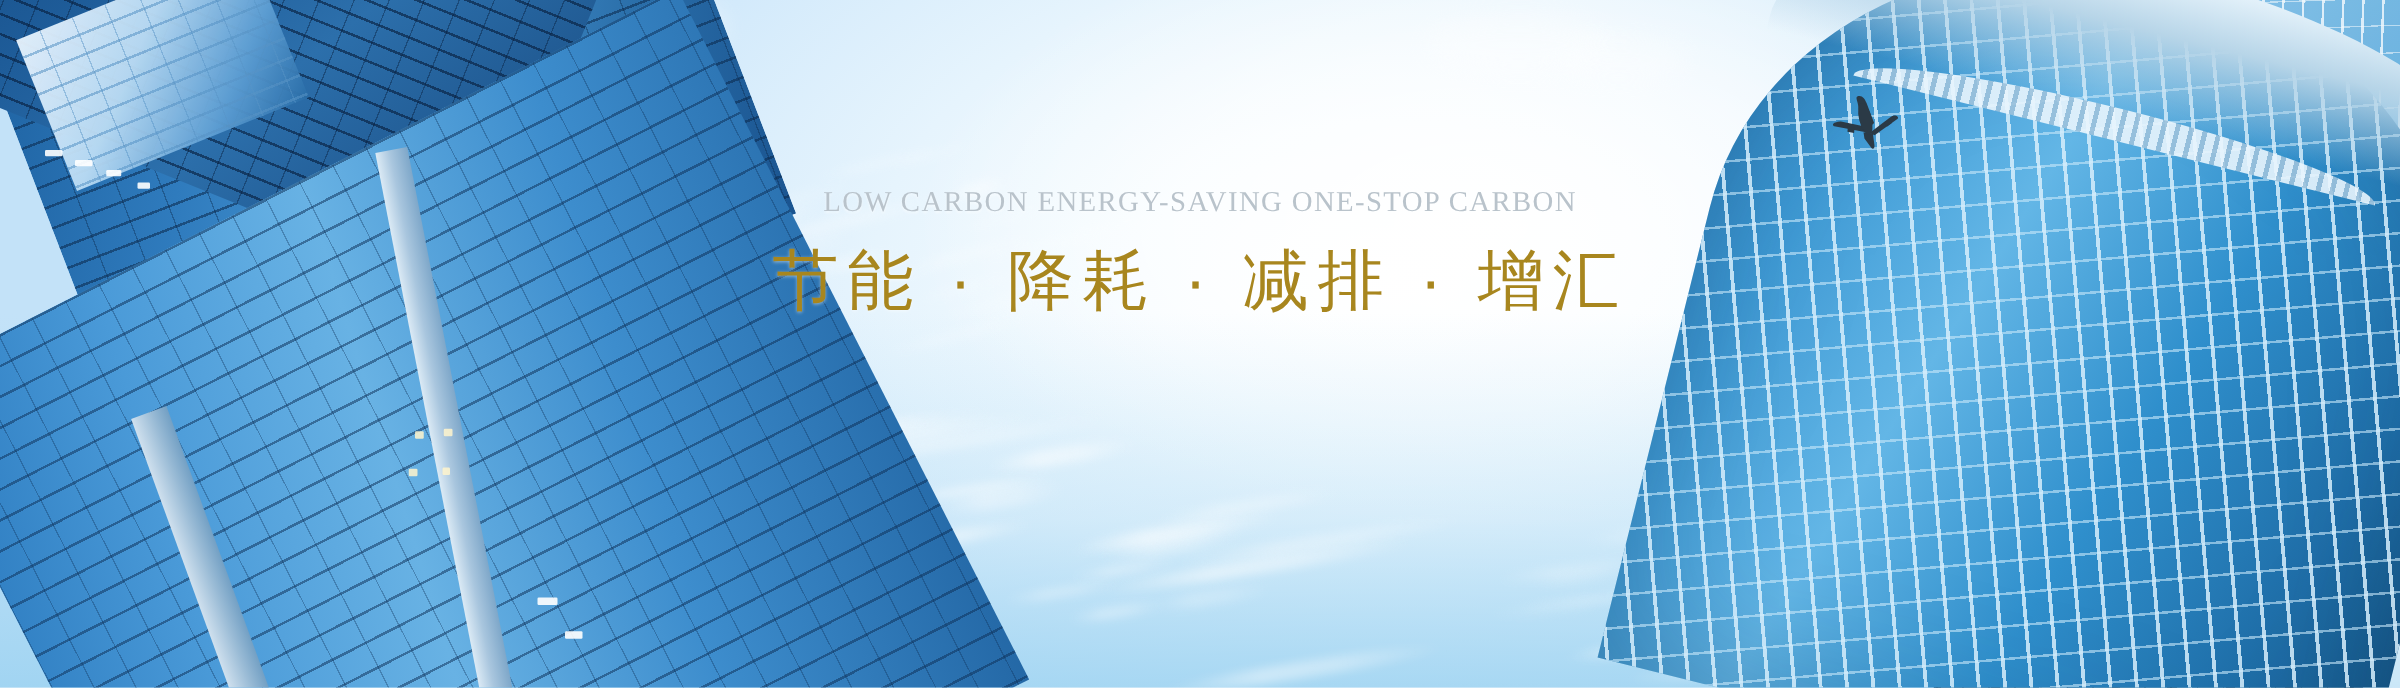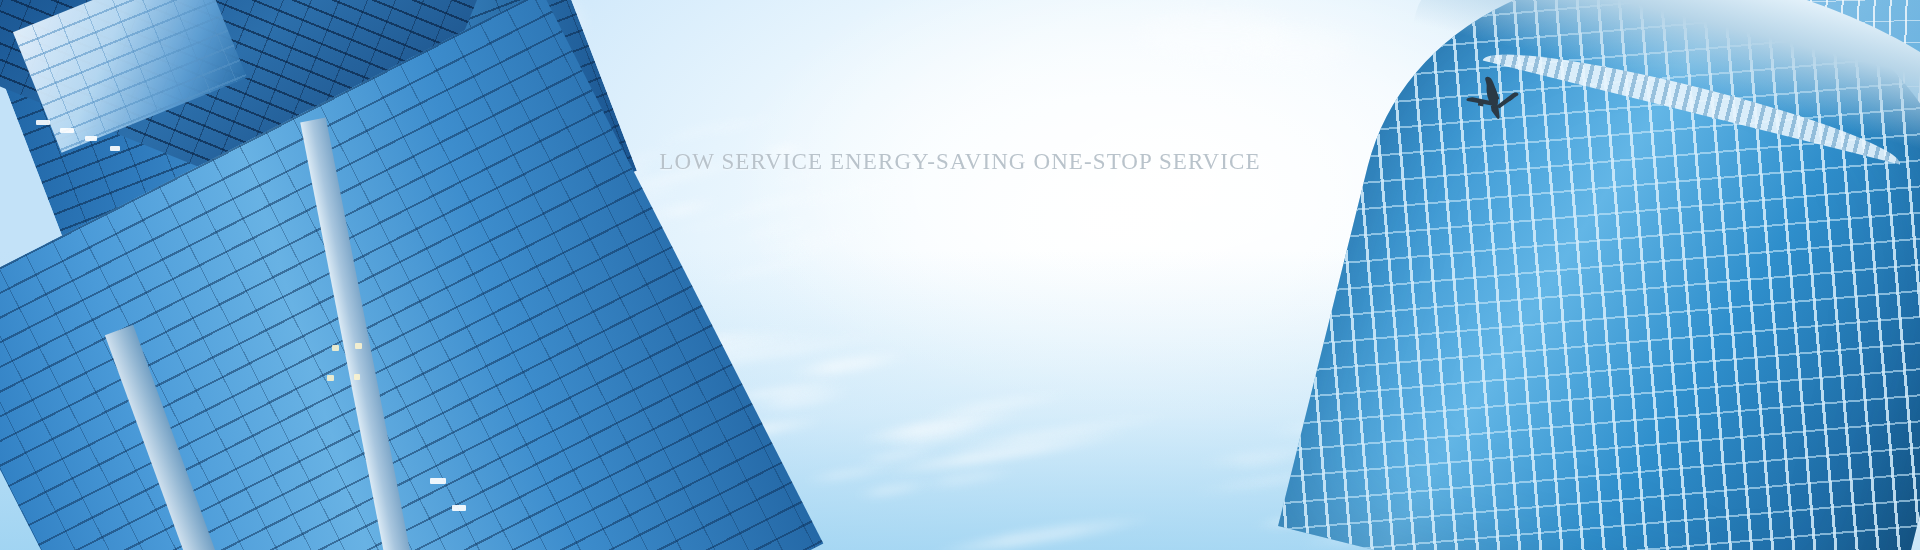--- a/index.html
+++ b/index.html
@@ -399,16 +399,17 @@
       <path d="M7 20 C5 20 4 21.5 5.4 22.8 L28 33 L33.5 31 L11.5 20.4 C10.2 20 8.6 20 7 20 Z"></path>
       <path d="M54 26 C56.5 26.6 57.5 28.4 55.8 29.4 L35 37.5 L31.5 34.8 L51 26.4 C52 26 53 25.8 54 26 Z"></path>
       <path d="M27 33 L34 36 L33 45 C32.8 47.5 31 48.6 30 46.6 L26.5 38 Z"></path>
       <path d="M16 25.5 L21 27.6 L19.5 31.8 L14.6 29.6 Z"></path>
       <path d="M45 29.5 L49.6 28 L50.8 31.4 L46.2 33.2 Z"></path>
       <ellipse cx="31" cy="23" rx="5" ry="13"></ellipse>
     </g>
   </svg>
 
   <div id="copy">
-    <div id="eng-tagline">LOW SERVICE ENERGY-SAVING ONE-STOP SERVICE</div>
+    <div id="eng-tagline">LOW CARBON ENERGY-SAVING ONE-STOP CARBON</div>
+    <div id="sub-slogan">节能 · 降耗 · 减排 · 增汇</div>
   </div>
 
 </div>
 
 </body></html>

